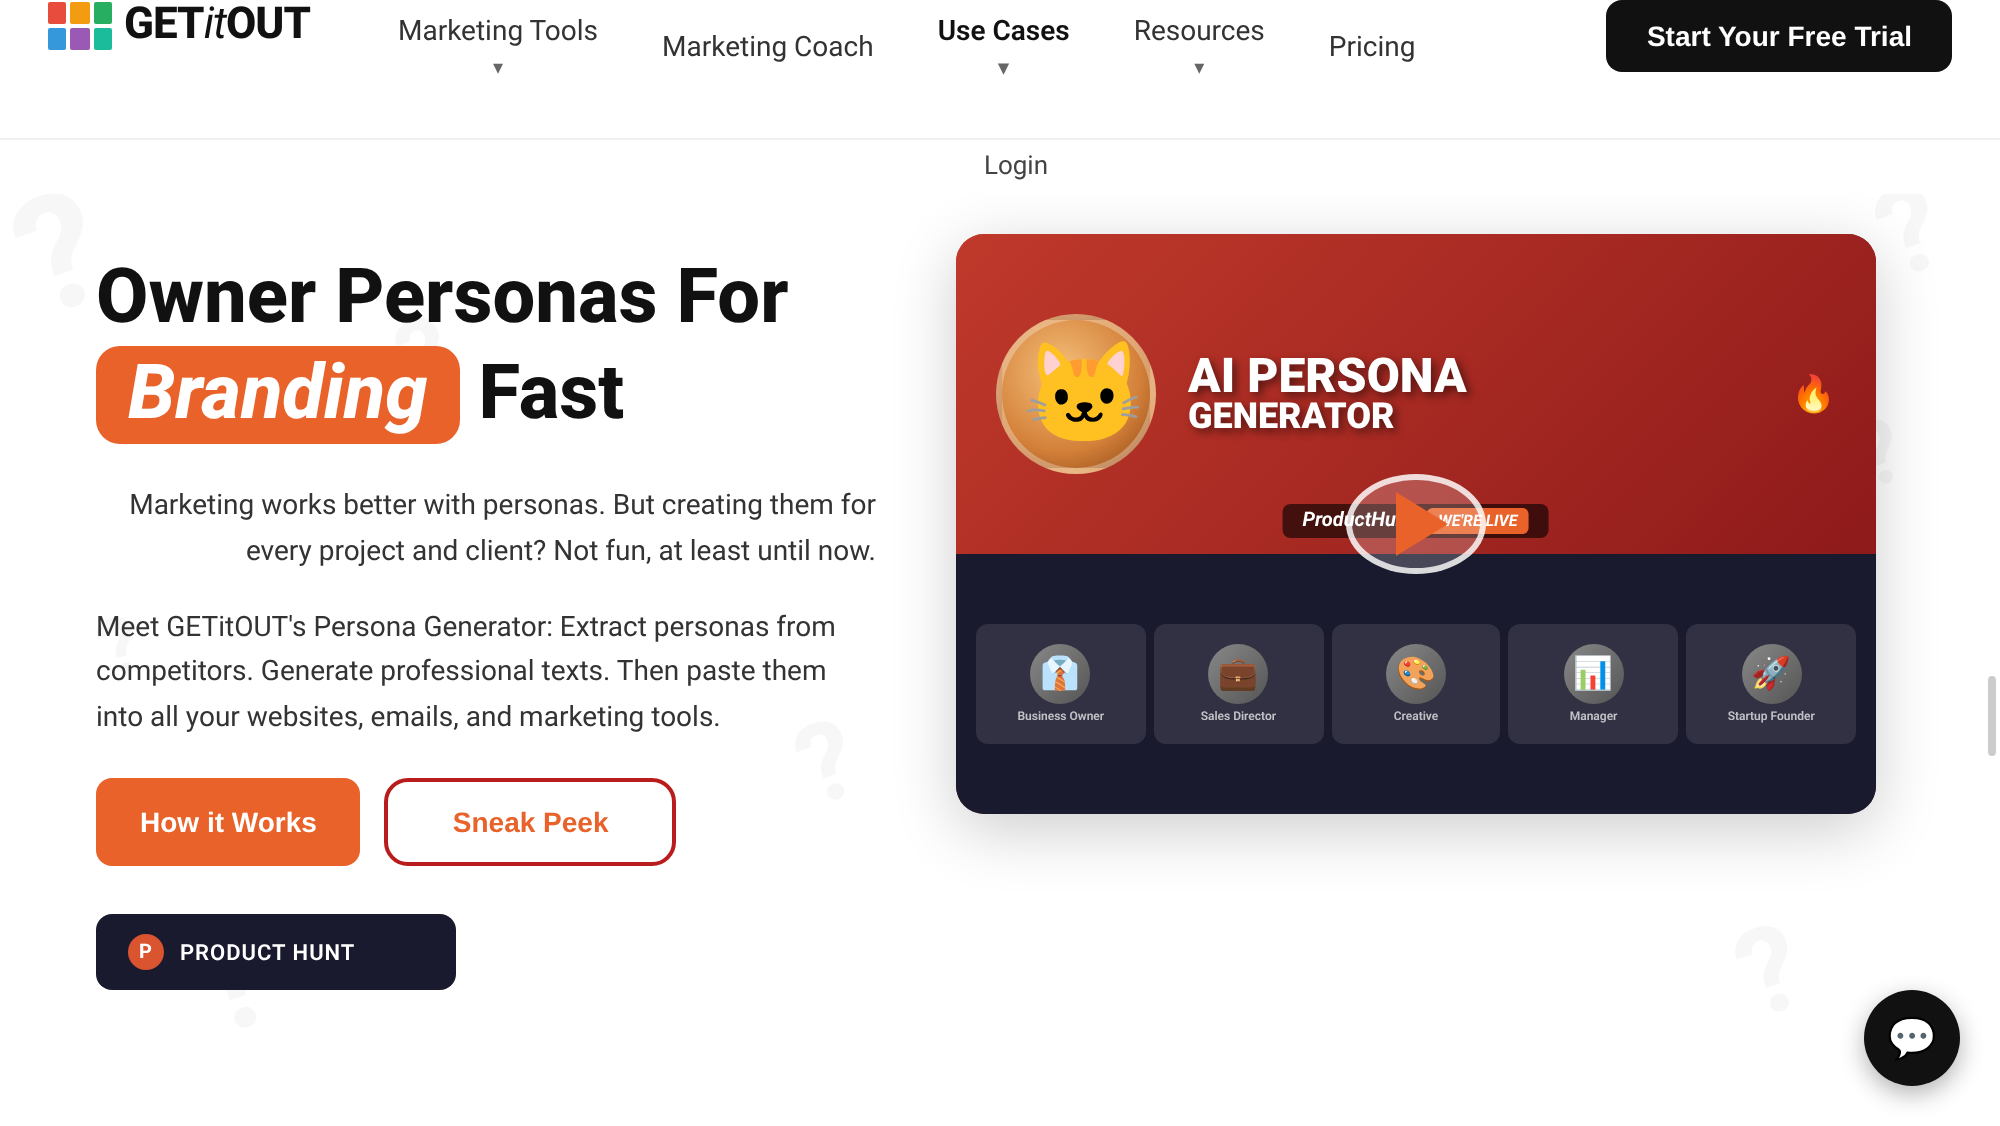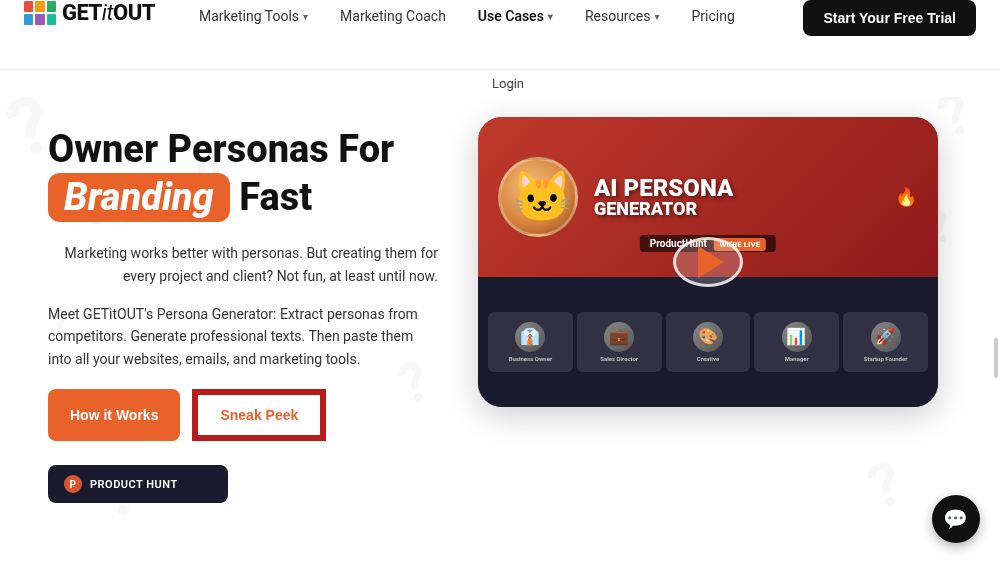--- a/index.html
+++ b/index.html
@@ -74,20 +74,21 @@
     .nav-item {
       display: flex;
       align-items: center;
       gap: 4px;
       padding: 8px 12px;
       font-size: 14px;
       color: #333;
       cursor: pointer;
       border-radius: 6px;
       white-space: nowrap;
+      flex-direction: column;
     }
     .nav-item.active { font-weight: 600; color: #111; }
     .nav-item .chevron {
       font-size: 10px;
       color: #666;
     }
     .nav-right {
       display: flex;
       align-items: center;
       gap: 16px;
@@ -173,23 +174,23 @@
       border: none;
       padding: 12px 22px;
       border-radius: 8px;
       font-size: 14px;
       font-weight: 600;
       cursor: pointer;
     }
     .btn-sneak {
       background: #fff;
       color: #e8622a;
-      border: 6px solid #b91c1c;
-      padding: 12px 22px;
-      border-radius: 0;
+      border: 2px solid #b91c1c;
+      padding: 12px 32px;
+      border-radius: 12px;
       font-size: 14px;
       font-weight: 600;
       cursor: pointer;
     }
     .hero-bottom-text {
       font-size: 13px;
       color: #333;
       line-height: 1.6;
       max-width: 360px;
     }
@@ -225,21 +226,21 @@
 
     
     .hero-right {
       flex: 1;
       position: relative;
       max-width: 460px;
     }
     .video-thumb {
       width: 100%;
       height: 290px;
-      border-radius: 24px;
+      border-radius: 14px;
       overflow: hidden;
       position: relative;
       background: linear-gradient(135deg, #c0392b 0%, #8e1a1a 50%, #2c1a1a 100%);
       box-shadow: 0 8px 32px rgba(0,0,0,0.2);
     }
 
     
     .video-inner {
       width: 100%;
       height: 100%;
@@ -292,30 +293,31 @@
       font-weight: 900;
       color: #fff;
       line-height: 1;
       text-shadow: 2px 2px 4px rgba(0,0,0,0.5);
     }
     .fire-emoji { font-size: 18px; }
 
     
     .ph-watermark {
       position: absolute;
-      bottom: 25px;
+      bottom: 8px;
       left: 50%;
       transform: translateX(-50%);
       background: rgba(0,0,0,0.6);
       color: #fff;
       font-size: 10px;
       font-weight: 700;
       padding: 3px 10px;
       border-radius: 4px;
       white-space: nowrap;
+      font-style: italic;
     }
     .live-badge {
       background: #e8622a;
       color: #fff;
       font-size: 8px;
       font-weight: 700;
       padding: 2px 6px;
       border-radius: 3px;
       margin-left: 4px;
     }

